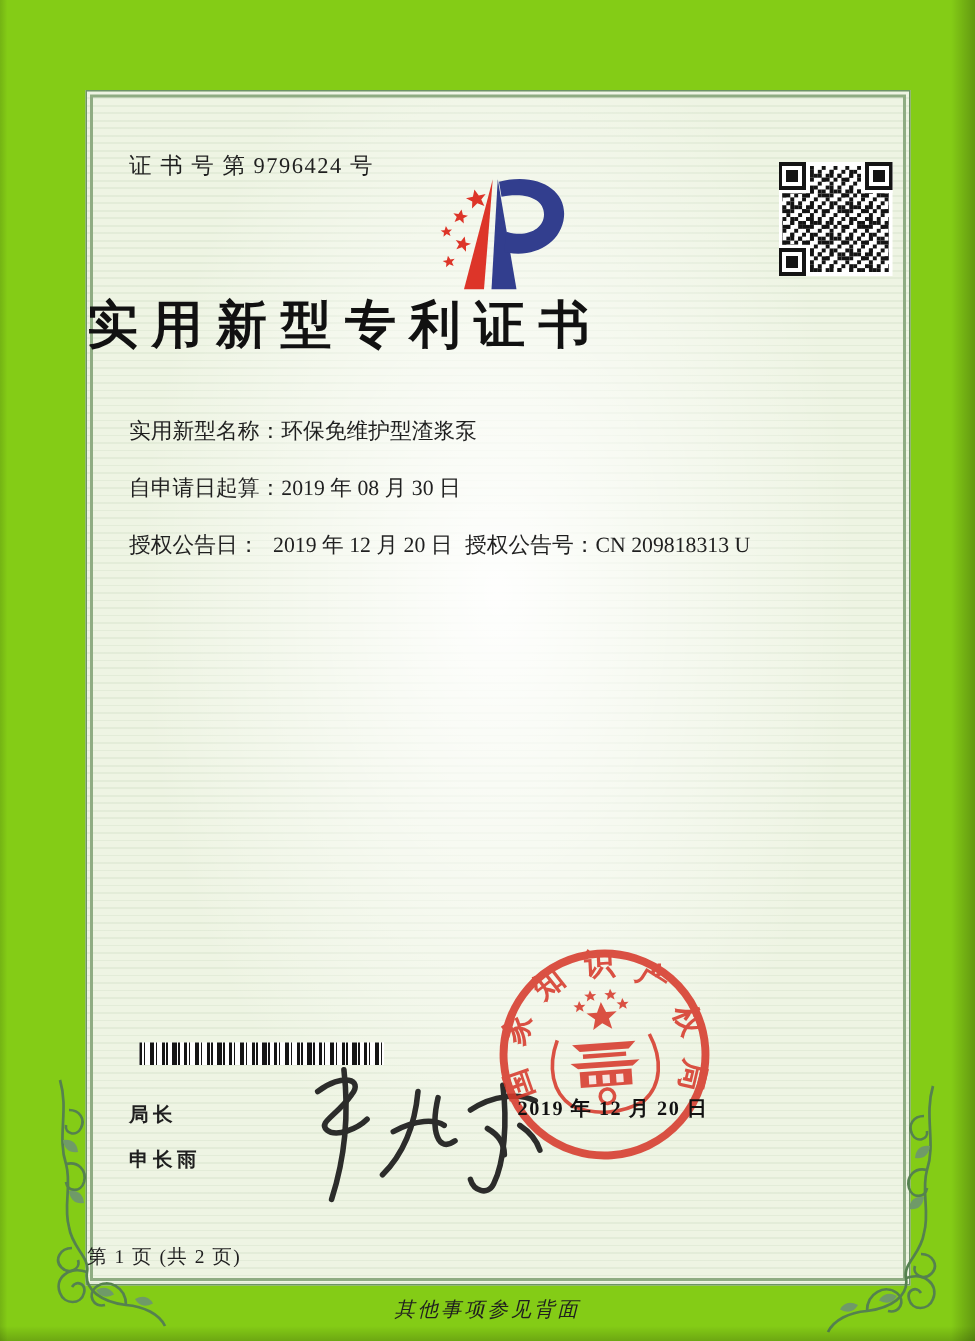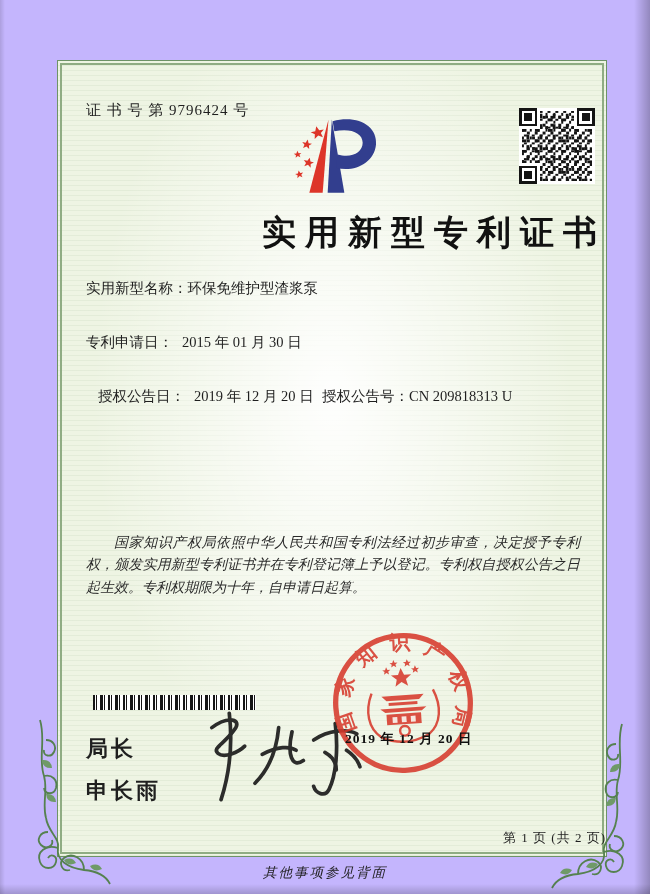--- a/index.html
+++ b/index.html
@@ -1,19 +1,19 @@
 <!DOCTYPE html>
 <html><head>
 <meta charset="utf-8">
 <style>
   html,body{margin:0;padding:0;}
   body{width:650px;height:894px;background:#e8e8e6;}
   .page{
     position:relative;width:650px;height:894px;overflow:hidden;
-    background:#c4b5fd;
+    background:#84cc16;
     font-family:"Liberation Serif","DejaVu Serif",serif;
     color:#1f1f1f;
   }
   
   .shadow-right{position:absolute;right:0;top:0;width:16px;height:100%;
     background:linear-gradient(to right,rgba(0,0,0,0),rgba(0,0,0,0.25));z-index:9;}
   .shadow-bottom{position:absolute;left:0;bottom:0;width:100%;height:10px;
     background:linear-gradient(to bottom,rgba(0,0,0,0),rgba(0,0,0,0.18));z-index:9;}
   .shadow-left{position:absolute;left:0;top:0;width:5px;height:100%;
     background:linear-gradient(to right,rgba(0,0,0,0.12),rgba(0,0,0,0));z-index:9;}
@@ -28,48 +28,48 @@
       repeating-linear-gradient(0deg, rgba(130,165,120,0.10) 0 1px, rgba(0,0,0,0) 1px 5px);
     z-index:1;
   }
   .frame-inner-line{position:absolute;inset:2px;border:2px solid #8fac83;pointer-events:none;}
 
   .cert-no{position:absolute;left:28px;top:40px;font-size:15px;letter-spacing:1px;}
 
   .logo{position:absolute;left:223px;top:41px;width:100px;height:110px;}
   .qr{position:absolute;left:461px;top:47px;width:76px;height:76px;}
 
-  .title{position:absolute;left:0;top:149px;width:100%;text-align:right;
+  .title{position:absolute;left:0;top:133px;width:100%;text-align:left;
     font-size:34px;font-weight:700;letter-spacing:9px;color:#111;}
 
-  .fields{position:absolute;left:28px;top:217px;right:24px;display:flex;flex-direction:column;gap:34px;}
+  .fields{position:absolute;left:28px;top:217px;right:24px;display:flex;flex-direction:column;gap:18px;}
   .row{height:20px;line-height:20px;font-size:14.5px;white-space:nowrap;}
   .row .lbl{display:inline-block;min-width:96px;}
   .row .val{white-space:pre;}
-  .grant-first{display:inline-block;width:224px;margin-left:12px;}
+  .grant-first{display:inline-block;width:224px;}
 
   .paras{position:absolute;left:28px;right:26px;top:471px;
     font-size:14px;line-height:22.3px;text-align:justify;font-style:italic;color:#2a2a2a;}
   .paras p{margin:0;text-indent:2em;}
 
   .barcode{position:absolute;left:35px;top:634px;width:163px;height:15px;background:#fff;
     background-image:repeating-linear-gradient(90deg,
       #151515 0 2px, #fff 2px 3px, #151515 3px 4px, #fff 4px 7px,
       #151515 7px 10px, #fff 10px 11px, #151515 11px 12px, #fff 12px 15px);}
 
-  .officer{position:absolute;left:28px;top:673px;font-size:22px;font-weight:600;letter-spacing:3px;}
+  .officer{position:absolute;left:28px;top:673px;font-size:13px;font-weight:600;letter-spacing:3px;}
   .officer div{margin-bottom:12px;}
 
   .signature{position:absolute;left:125px;top:645px;width:180px;height:105px;z-index:2;}
 
   .seal{position:absolute;left:328px;top:628px;width:150px;height:150px;z-index:3;transform:rotate(-4deg);}
   .seal-date{position:absolute;left:345px;top:730px;z-index:4;
     font-size:13.5px;font-weight:700;letter-spacing:1px;color:#111;white-space:pre;}
 
-  .page-info{position:absolute;left:0;right:0;bottom:9px;text-align:right;font-size:13px;letter-spacing:1px;}
+  .page-info{position:absolute;left:0;right:0;bottom:9px;text-align:left;font-size:13px;letter-spacing:1px;}
   .back-note{position:absolute;left:0;top:864px;width:100%;text-align:center;font-size:13.5px;
     letter-spacing:2px;font-style:italic;z-index:2;}
 
   .orn{position:absolute;width:80px;height:168px;z-index:5;pointer-events:none;}
   .orn-left{left:34px;top:718px;}
   .orn-right{left:548px;top:722px;transform:scaleX(-1);}
 </style>
 </head>
 <body>
 
@@ -130,29 +130,28 @@
       </svg>
     </div>
 
     <div class="title">实用新型专利证书</div>
 
     <div class="fields">
       <div class="row">
         <span class="lbl">实用新型名称：</span><span class="val">环保免维护型渣浆泵</span>
       </div>
       <div class="row">
-        <span class="lbl">专利申请日：</span><span class="val">2015 年 01 月 30 日</span>
+        <span class="lbl">自申请日起算：</span><span class="val">2019 年 08 月 30 日</span>
       </div>
       <div class="row">
         <span class="grant-first"><span class="lbl">授权公告日：</span><span class="val">2019 年 12 月 20 日</span></span><span><span>授权公告号：</span><span class="val">CN 209818313 U</span></span>
       </div>
     </div>
 
     <div class="paras">
-      <p>国家知识产权局依照中华人民共和国专利法经过初步审查，决定授予专利权，颁发实用新型专利证书并在专利登记簿上予以登记。专利权自授权公告之日起生效。专利权期限为十年，自申请日起算。</p>
     </div>
 
     <div class="barcode"></div>
 
     <div class="officer">
       <div>局长</div>
       <div>申长雨</div>
     </div>
 
     <div class="signature">

